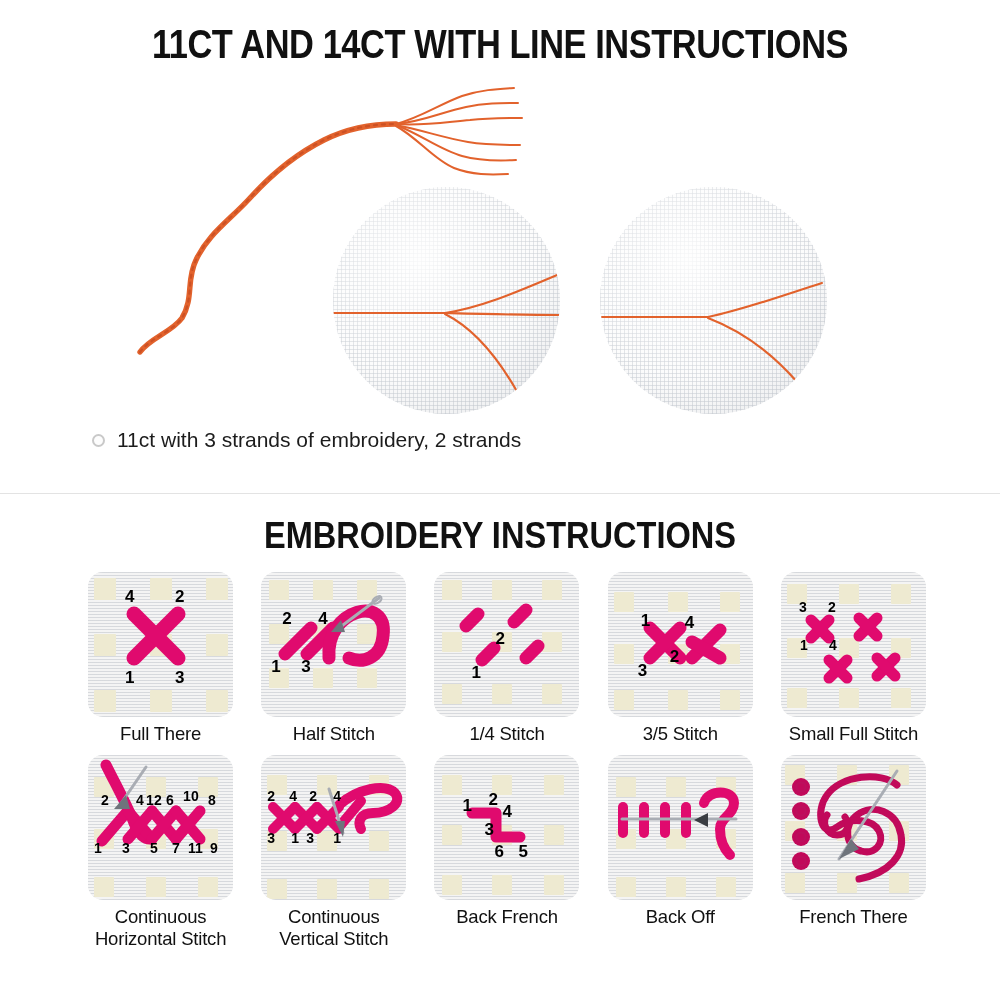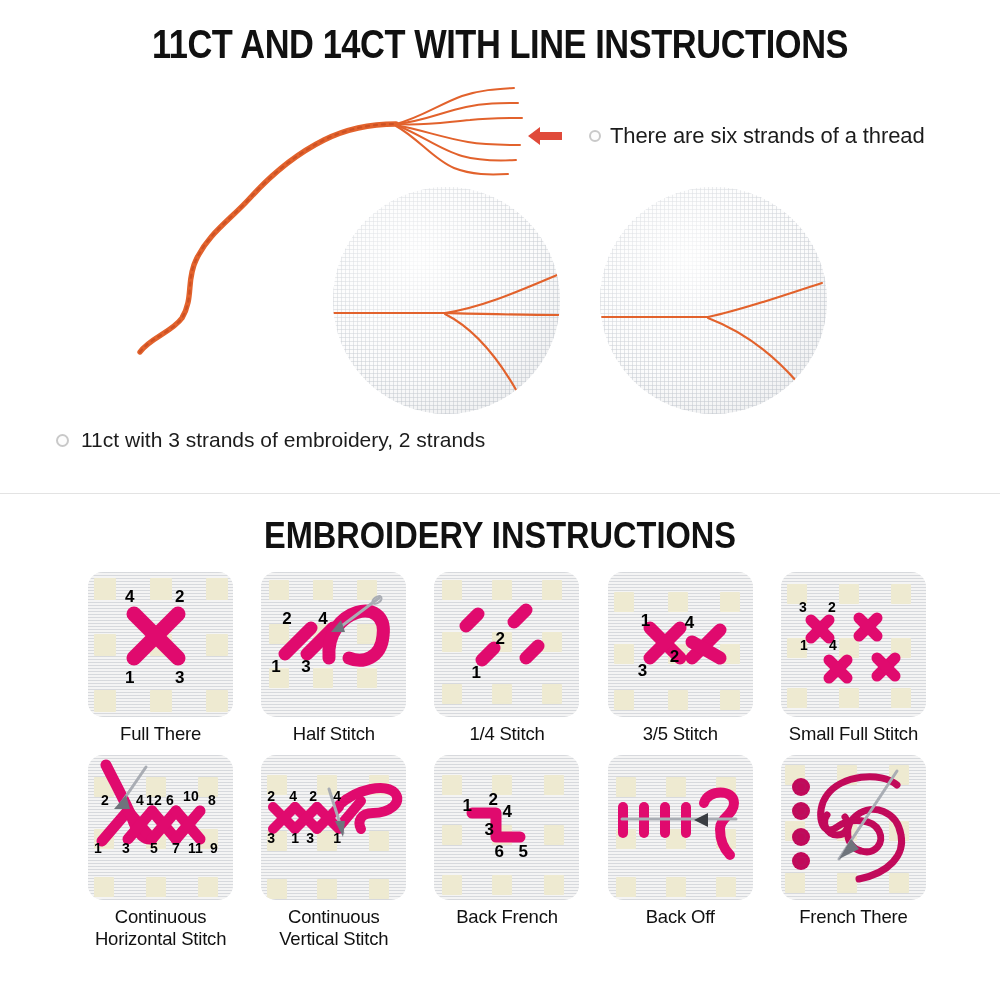--- a/index.html
+++ b/index.html
@@ -52,20 +52,21 @@
       repeating-linear-gradient(90deg, rgba(186,192,200,.55) 0 1px, rgba(255,255,255,0) 1px 4px);
   }
   .aida-shade {
     position:absolute; inset:0;
     background: radial-gradient(circle at 38% 32%, rgba(255,255,255,.85) 0%, rgba(255,255,255,.25) 55%, rgba(175,180,188,.30) 100%);
   }
 
   .caption-row {
     position: absolute; top: 428px; left: 0; width: 1000px;
     display: flex;
+    padding-left: 36px;
   }
   .caption {
     display: flex; align-items: center; gap: 12px;
     font-size: 21px; color: #1c1c1c; white-space: nowrap;
   }
   .caption .bullet-circle { margin-left: 0; width: 13px; height: 13px; }
   #caption-11 { margin-left: 56px; }
   #caption-14 { margin-left: 96px; }
 
   .divider { position: absolute; left: 0; top: 493px; width: 1000px; height: 1px; background: #e3e3e3; }
@@ -141,29 +142,20 @@
           <path d="M286 44 C 310 38, 330 24, 352 16 C 370 10, 386 9, 404 8" stroke-width="2"></path>
           <path d="M286 44 C 312 42, 332 32, 356 27 C 374 23, 390 23, 408 23" stroke-width="2"></path>
           <path d="M286 44 C 314 46, 336 42, 360 40 C 378 38, 394 38, 412 38" stroke-width="2"></path>
           <path d="M286 45 C 312 50, 334 58, 358 62 C 376 65, 392 65, 410 65" stroke-width="2"></path>
           <path d="M286 45 C 310 54, 330 70, 352 76 C 370 81, 388 81, 406 80" stroke-width="2"></path>
           <path d="M286 46 C 308 58, 324 80, 344 88 C 362 95, 380 95, 398 94" stroke-width="2"></path>
         </g>
       </svg>
     </div>
 
-    <div class="arrow-note">
-      <span class="red-arrow">
-        <svg width="34" height="20" viewBox="0 0 34 20">
-          <path d="M0 10 L12 1 L12 6 L34 6 L34 14 L12 14 L12 19 Z" fill="#e04a3a"></path>
-        </svg>
-      </span>
-      <span class="bullet-circle"></span>
-      <span class="note-text">There are six strands of a thread</span>
-    </div>
 
     <div class="aida-circle" id="circle-11ct">
       <div class="aida-fabric"></div>
       <div class="aida-shade"></div>
       <svg width="227" height="227" viewBox="0 0 227 227" style="position:absolute;inset:0;">
         <g fill="none" stroke="#e2622c" stroke-width="2.1" stroke-linecap="round">
           <path d="M-4 126 L112 126"></path>
           <path d="M112 126 C 150 120, 186 104, 224 88"></path>
           <path d="M112 126 C 152 127, 190 128, 228 128"></path>
           <path d="M112 127 C 142 142, 166 172, 186 208"></path>

